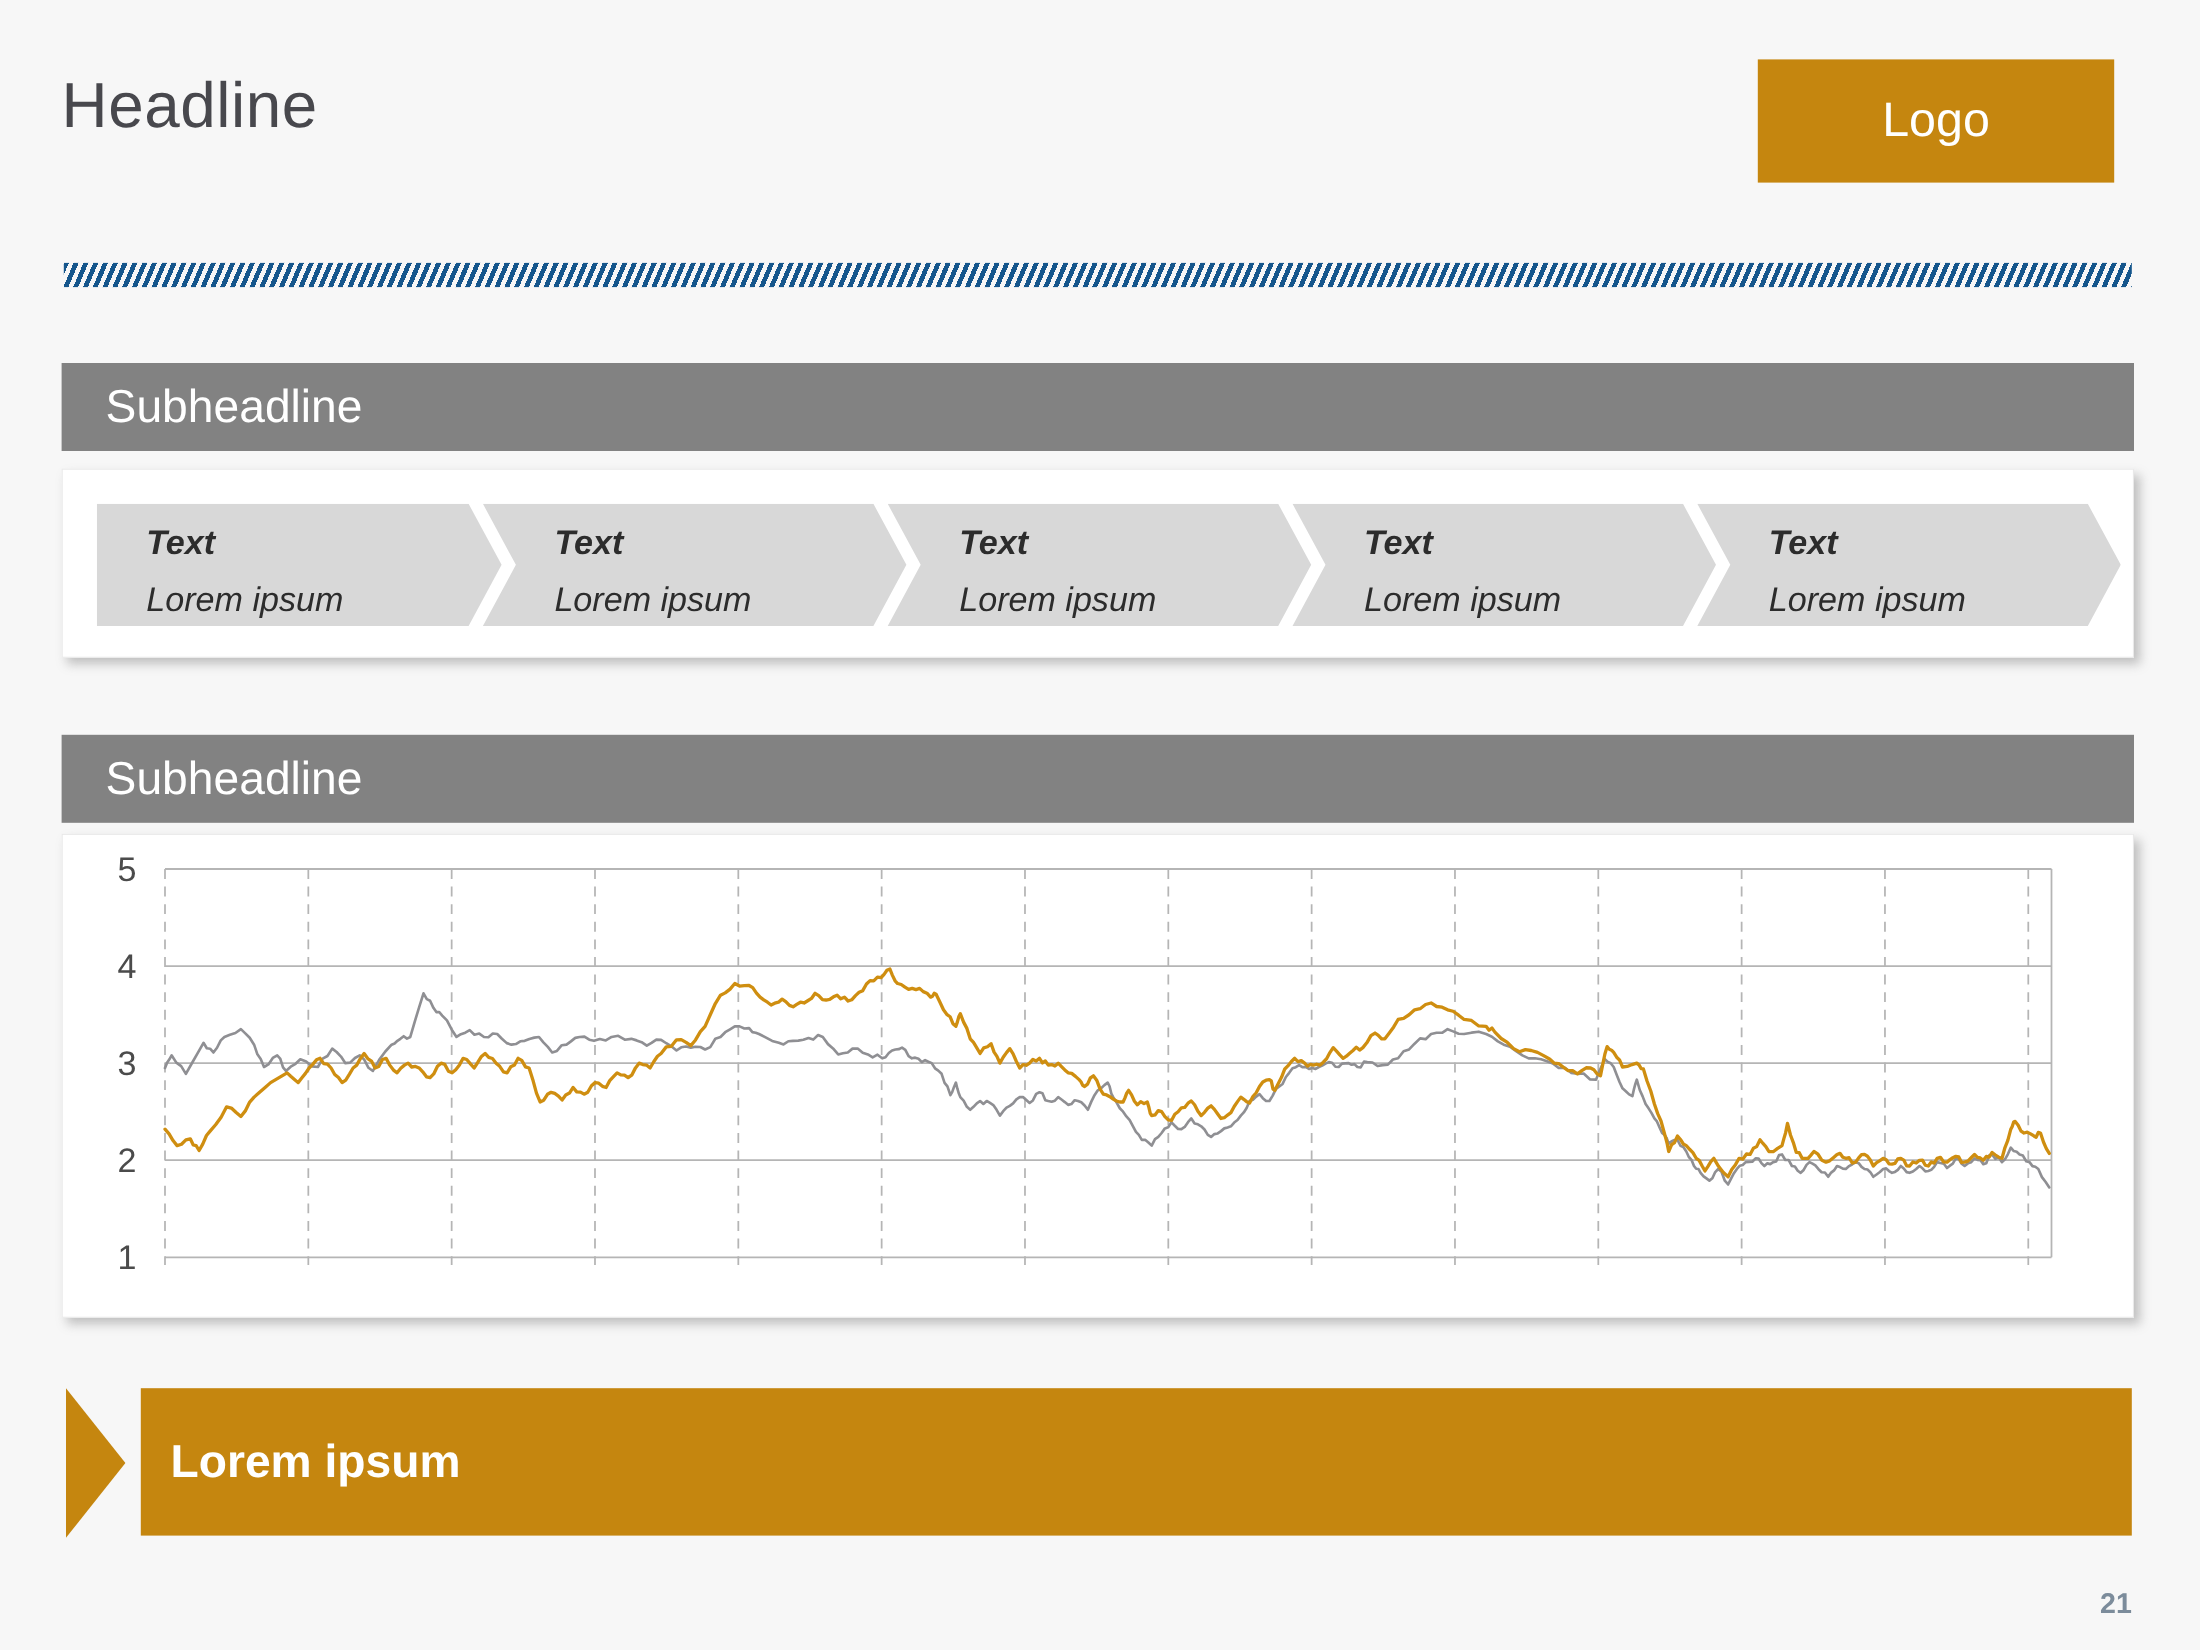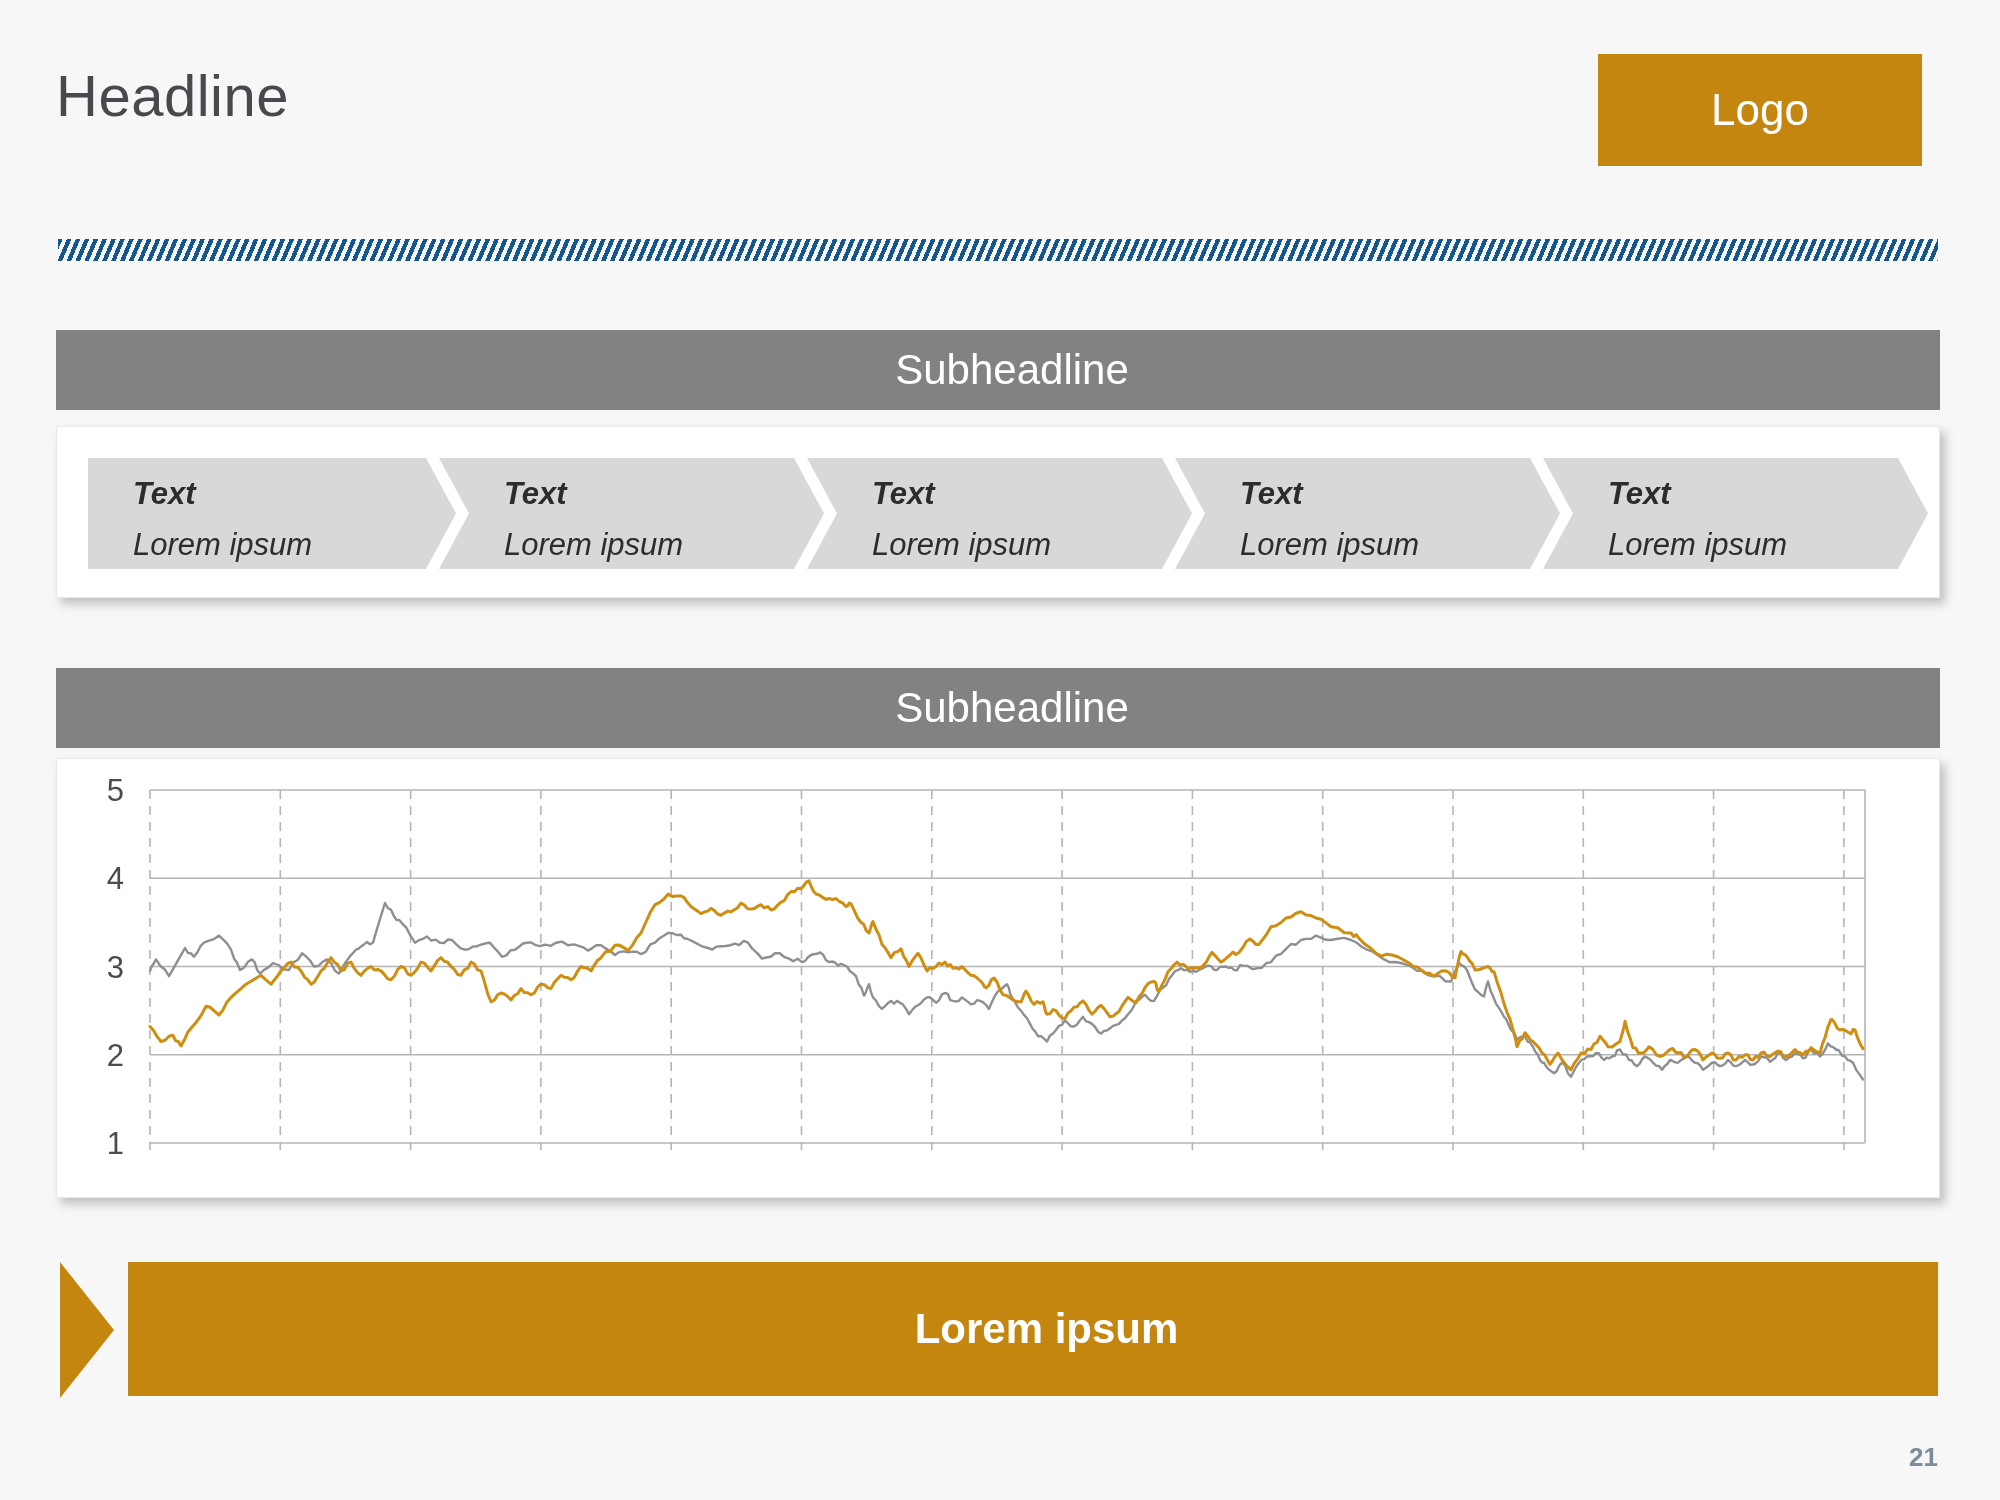--- a/index.html
+++ b/index.html
@@ -1,35 +1,35 @@
 <!DOCTYPE html>
 <html><head>
 <meta charset="utf-8">
 <style>
   html,body{margin:0;padding:0;background:#ffffff;}
   .slide{
     position:relative;width:2000px;height:1500px;overflow:hidden;
     background:#f7f7f7;font-family:"Liberation Sans",sans-serif;
   }
-  .abs{position:absolute;text-align:center;}
+  .abs{position:absolute;}
   .headline{
     left:56px;top:62px;font-size:58px;color:#48484d;letter-spacing:0.5px;
   }
   .logo-box{
     left:1598px;top:54px;width:324px;height:112px;
     display:flex;align-items:center;justify-content:center;
     color:#ffffff;font-size:44px;
   }
   .divider{
     left:58px;top:239px;width:1880px;height:22px;
     background:repeating-linear-gradient(113deg,#15568c 0 4.2px,rgba(0,0,0,0) 4.2px 8.2px);
   }
   .subbar{
     left:56px;width:1884px;height:80px;line-height:80px;
-    color:#ffffff;font-size:42px;padding-left:28px;box-sizing:border-box;
+    color:#ffffff;font-size:42px;padding-left:40px;box-sizing:border-box;
   }
   .subbar1{top:330px;}
   .subbar2{top:668px;}
   .whitebox{
     left:56px;width:1884px;background:#ffffff;border:1px solid #e9e9e9;
     box-sizing:border-box;box-shadow:5px 6px 9px rgba(110,110,110,0.40);
   }
   .box-process{top:426px;height:172px;font-style:italic;}
   .box-chart{top:758px;height:440px;}
   #chevron-svg{position:absolute;left:31px;top:31px;}

